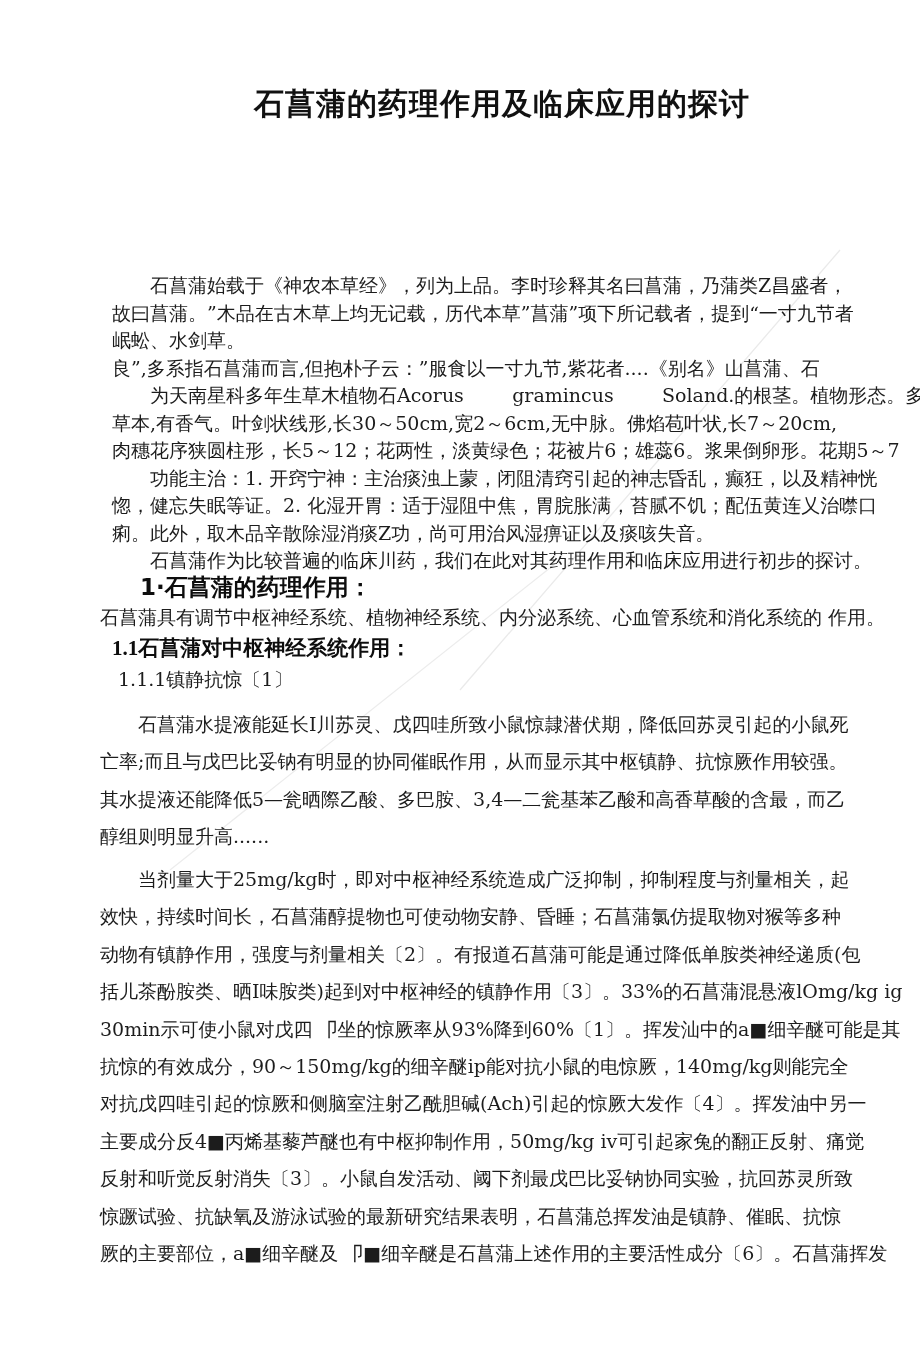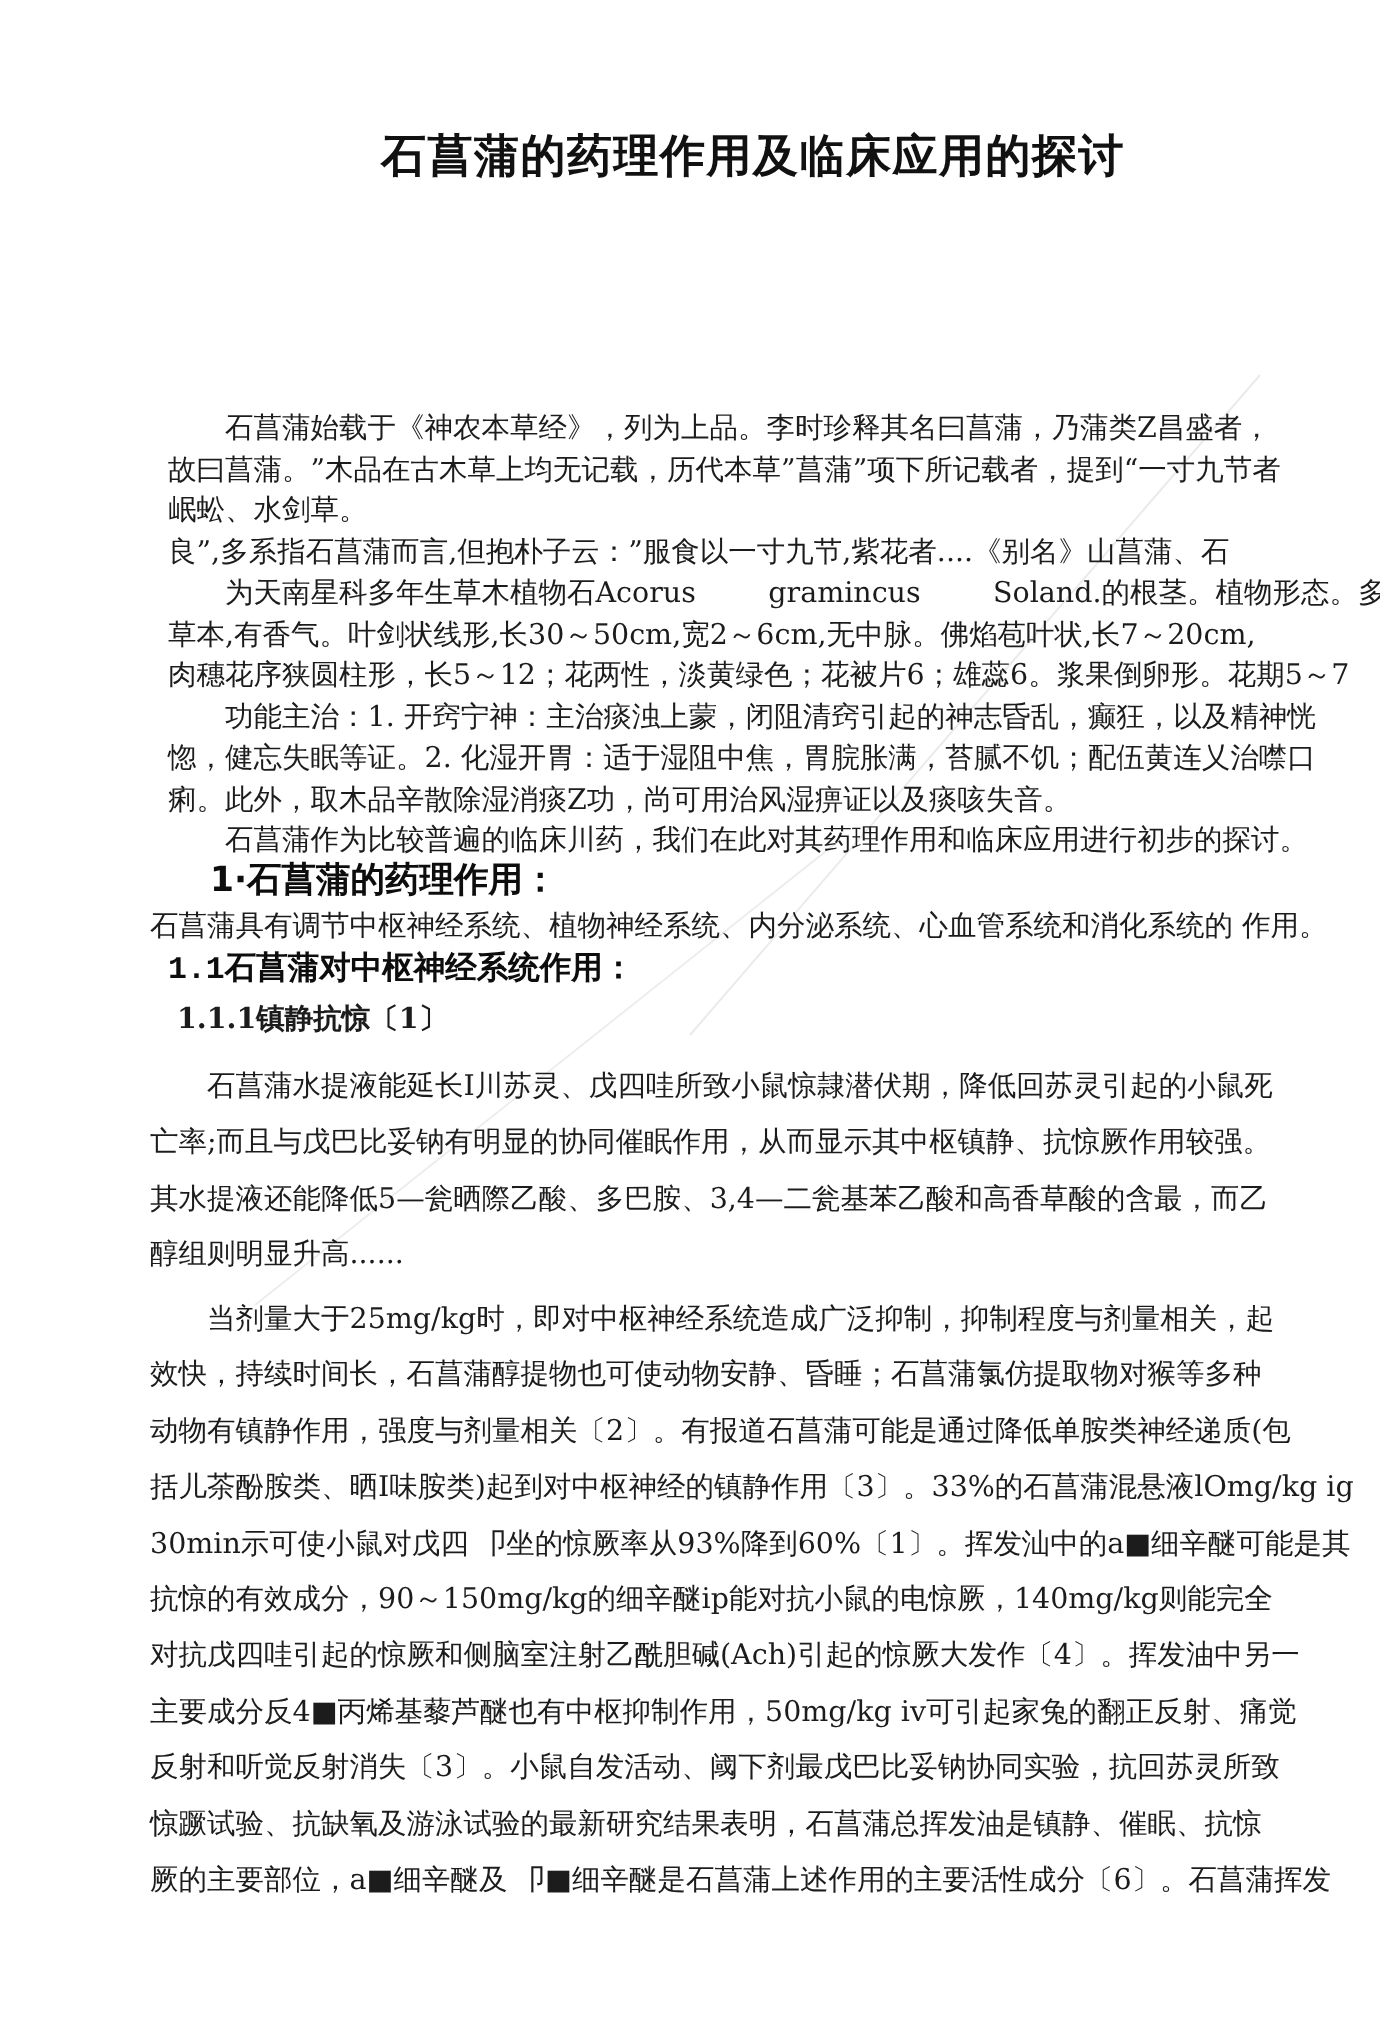--- a/index.html
+++ b/index.html
@@ -36,24 +36,24 @@
   .h1 {
     position: absolute; top: 571px; left: 100px; width: 740px;
     padding-left: 40px; box-sizing: border-box;
     font-family: "DejaVu Sans", "Liberation Sans", sans-serif;
     font-weight: bold; font-size: 23px; line-height: 32px; color: #0d0d0d;
   }
   .overview { position: absolute; top: 604px; left: 100px; width: 740px; }
   .h11 {
     position: absolute; top: 633px; left: 100px; width: 740px;
     padding-left: 12px; box-sizing: border-box;
-    font-family: Liberation Mono, monospace;
+    font-family: Liberation Serif, serif;
     font-weight: bold; font-size: 21px; line-height: 30px; color: #0d0d0d;
   }
-  .h111 { position: absolute; top: 666px; left: 100px; width: 740px; padding-left: 18px; box-sizing: border-box; font-weight: bold; }
+  .h111 { position: absolute; top: 666px; left: 100px; width: 740px; padding-left: 18px; box-sizing: border-box; }
 
   .para5 { position: absolute; top: 706px; left: 100px; width: 724px; }
   .para6 { position: absolute; top: 861px; left: 100px; width: 724px; }
 
   .scratches { position: absolute; top: 0; left: 0; pointer-events: none; }
 </style>
 </head>
 <body>
 
 <div class="page">

